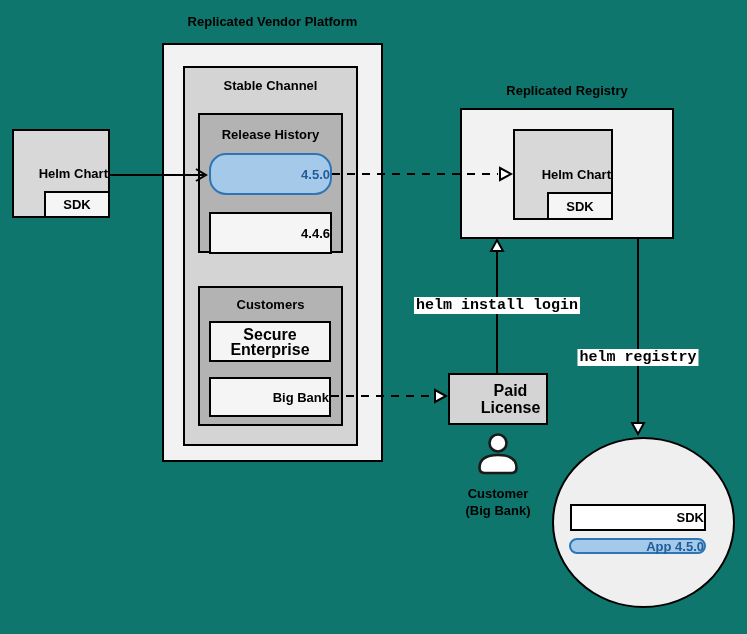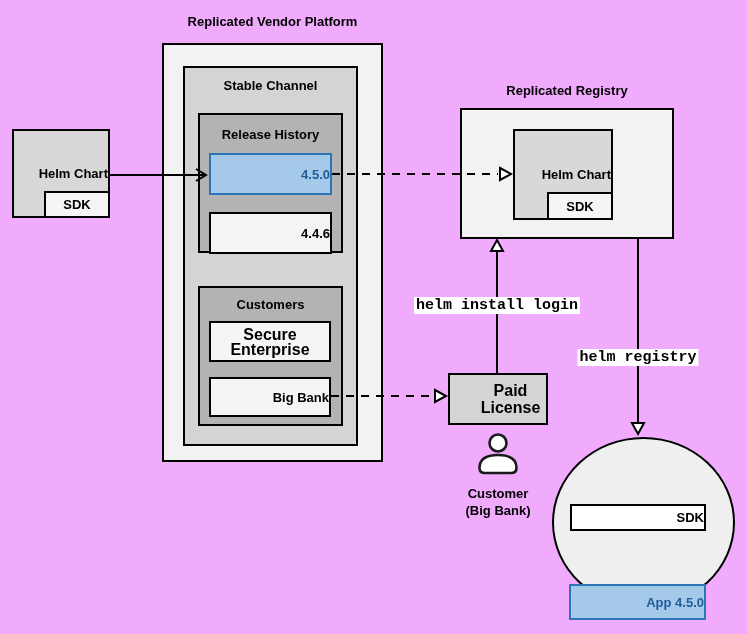--- a/index.html
+++ b/index.html
@@ -1,22 +1,22 @@
 <!DOCTYPE html>
 <html><head>
 <meta charset="utf-8">
 <style>
   * { margin:0; padding:0; box-sizing:border-box; }
   body { background:#ffffff; }
   .canvas {
-    position:relative; width:747px; height:634px; background:#f0abfc;
+    position:relative; width:747px; height:634px; background:#0f766e;
     font-family:"Liberation Sans", sans-serif; font-weight:bold; color:#000;
     overflow:hidden;
   }
-  .abs { position:absolute; }
+  .abs { position:absolute;border-radius:17px; }
   .box { position:absolute; border:2px solid #000; }
   .title { position:absolute; font-size:13px; text-align:center; }
   .pad-title { font-size:13px; text-align:center; }
   .flexc { display:flex; align-items:center; justify-content:flex-end; font-size:13px; }
   .flexcol { display:flex; flex-direction:column; align-items:center; justify-content:center; font-size:16px; line-height:15px; }
   
   .fill-outer   { background:#f2f2f2; }
   .fill-mid     { background:#d4d4d4; }
   .fill-dark    { background:#b3b3b3; }
   .fill-light   { background:#f5f5f5; }
@@ -34,21 +34,21 @@
   .bigbank    { left:209px; top:377px; width:122px; height:40px; }
   .helml      { left:12px;  top:129px; width:98px;  height:89px; }
   .sdk-sub    { position:absolute; right:-2px; bottom:-2px; border:2px solid #000; display:flex; align-items:center; justify-content:center; font-size:13px; }
   .sdk-l      { width:66px; height:27px; }
   .sdk-r      { width:66px; height:28px; }
   .registry   { left:460px; top:108px; width:214px; height:131px; }
   .helmr      { left:513px; top:129px; width:100px; height:91px; }
   .paid       { left:448px; top:373px; width:100px; height:52px; line-height:17px;padding-left:25px; }
   .circle     { left:552px; top:437px; width:183px; height:171px; border-radius:50%; }
   .ksdk       { left:570px; top:504px; width:136px; height:27px; }
-  .kapp       { left:569px; top:538px; width:137px; height:36px;margin-top:46px; }
+  .kapp       { left:569px; top:538px; width:137px; height:16px; }
   .cmd {
     position:absolute; transform:translateX(-50%);
     font-family:"Liberation Mono","DejaVu Sans Mono",monospace;
     font-weight:bold; font-size:15px; background:#ffffff; padding:0 2px;
     white-space:nowrap; z-index:6;
   }
   .svg-layer { position:absolute; left:0; top:0; z-index:5; pointer-events:none; }
   .stack { z-index:1; }
   .pt10 { padding-top:10px; } .pt12 { padding-top:12px; } .pt9 { padding-top:9px; }
 </style>

